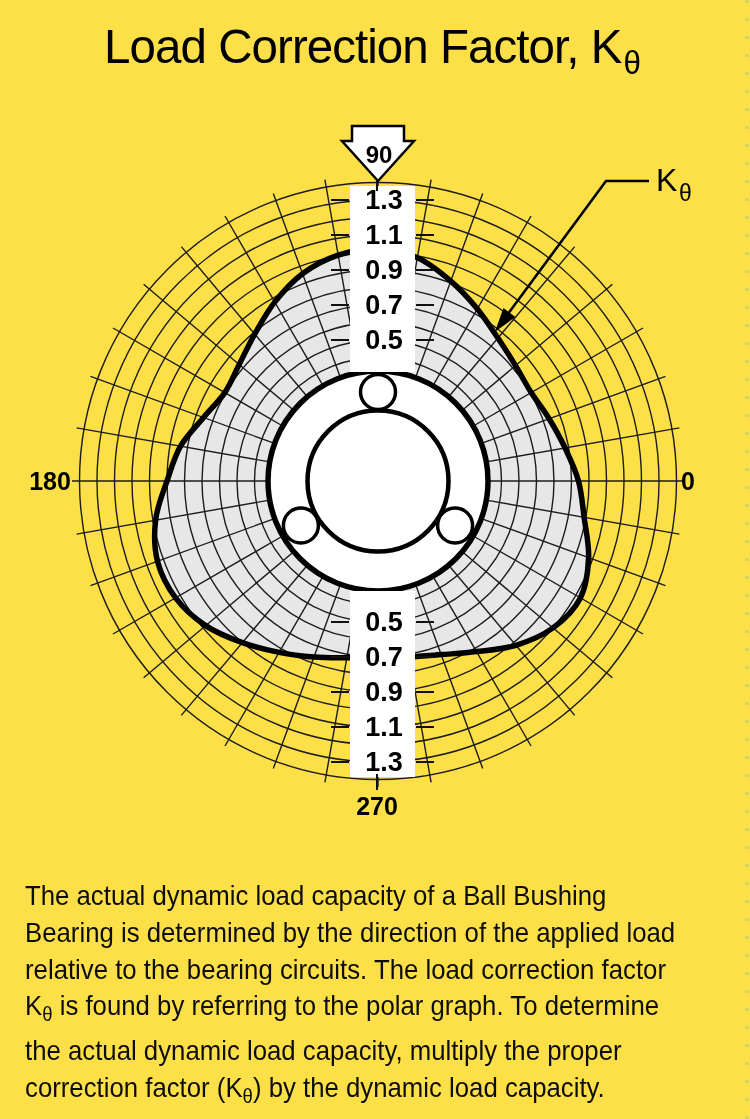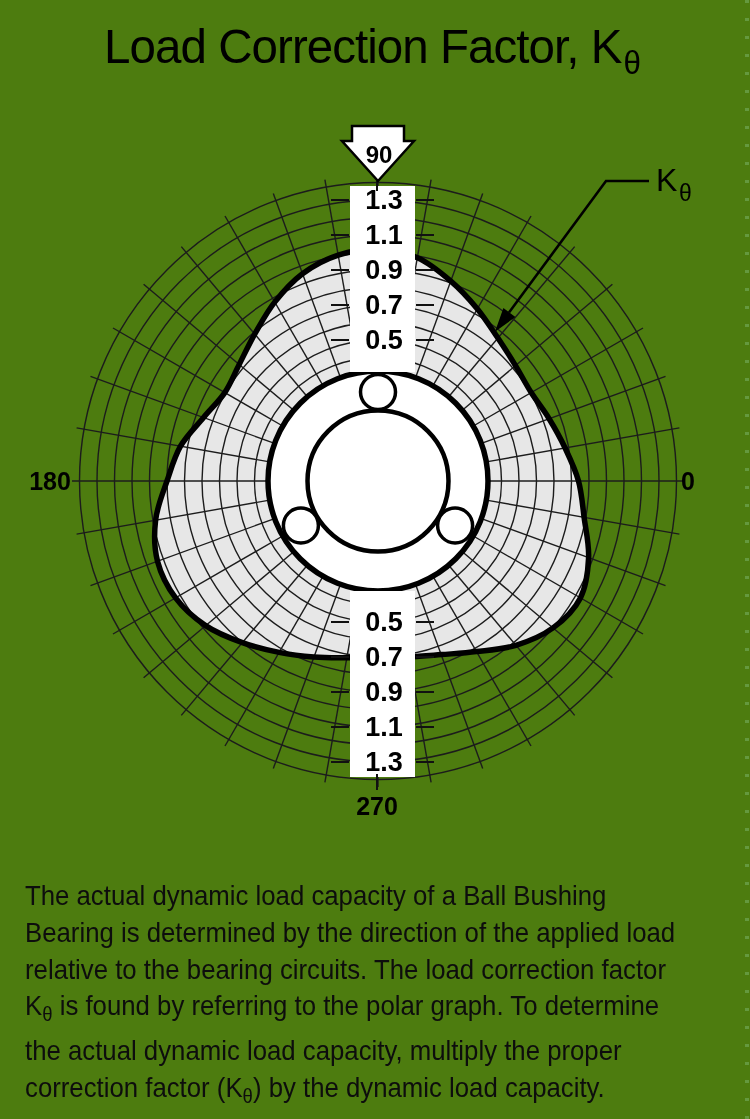--- a/index.html
+++ b/index.html
@@ -1,16 +1,16 @@
 <!DOCTYPE html>
 <html><head>
 <meta charset="utf-8">
 <style>
   html,body{margin:0;padding:0;background:#fff;}
-  .page{position:relative;width:750px;height:1119px;background:#4d7c0f;overflow:hidden;
+  .page{position:relative;width:750px;height:1119px;background:#fde047;overflow:hidden;
         font-family:"Liberation Sans",sans-serif;color:#000;}
   .title{position:absolute;top:18px;left:0;width:744px;text-align:center;
          font-size:49px;letter-spacing:-1px;white-space:nowrap;
          transform:scaleX(.97);transform-origin:50% 0;}
   .title .sub-theta{font-size:66%;vertical-align:-0.35em;margin-left:2px;}
   #chart{position:absolute;top:0;left:0;}
   .para{position:absolute;top:878px;left:25px;width:800px;
         font-size:28px;line-height:36.8px;color:#0d0d0d;
         transform:scaleX(.92);transform-origin:0 0;}
   .para .pline{white-space:nowrap;}

